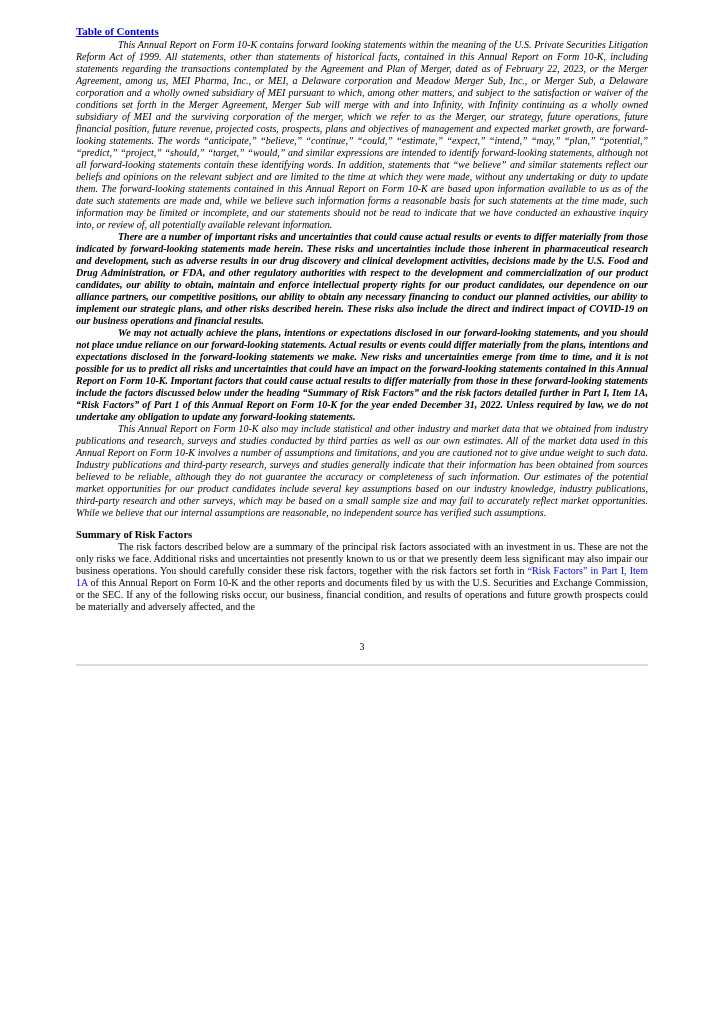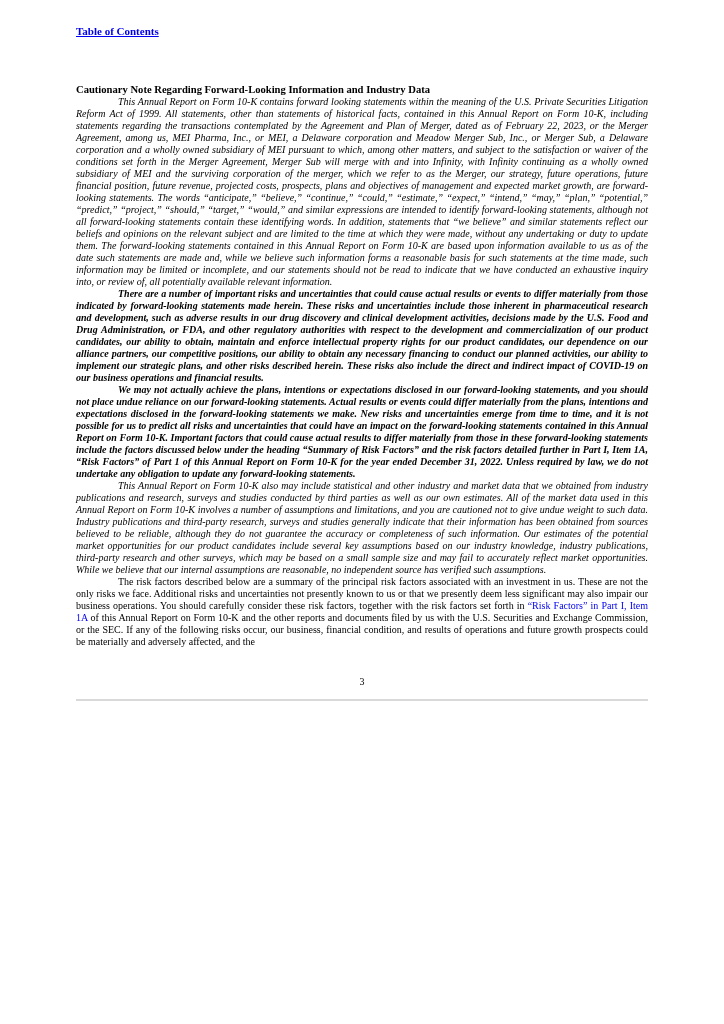--- a/index.html
+++ b/index.html
@@ -69,30 +69,30 @@
     width: 100%;
   }
 </style>
 </head>
 <body>
 
 <div class="page">
 
   <a class="toc-link">Table of Contents</a>
 
-  <h2 class="section-heading h-cautionary">Cautionary Note Regarding Forward-Looking Information and Industry Data</h2>
 
   <p class="body italic mt-first">This Annual Report on Form 10-K contains forward looking statements within the meaning of the U.S. Private Securities Litigation Reform Act of 1999. All statements, other than statements of historical facts, contained in this Annual Report on Form 10-K, including statements regarding the transactions contemplated by the Agreement and Plan of Merger, dated as of February 22, 2023, or the Merger Agreement, among us, MEI Pharma, Inc., or MEI, a Delaware corporation and Meadow Merger Sub, Inc., or Merger Sub, a Delaware corporation and a wholly owned subsidiary of MEI pursuant to which, among other matters, and subject to the satisfaction or waiver of the conditions set forth in the Merger Agreement, Merger Sub will merge with and into Infinity, with Infinity continuing as a wholly owned subsidiary of MEI and the surviving corporation of the merger, which we refer to as the Merger, our strategy, future operations, future financial position, future revenue, projected costs, prospects, plans and objectives of management and expected market growth, are forward-looking statements. The words “anticipate,” “believe,” “continue,” “could,” “estimate,” “expect,” “intend,” “may,” “plan,” “potential,” “predict,” “project,” “should,” “target,” “would,” and similar expressions are intended to identify forward-looking statements, although not all forward-looking statements contain these identifying words. In addition, statements that “we believe” and similar statements reflect our beliefs and opinions on the relevant subject and are limited to the time at which they were made, without any undertaking or duty to update them. The forward-looking statements contained in this Annual Report on Form 10-K are based upon information available to us as of the date such statements are made and, while we believe such information forms a reasonable basis for such statements at the time made, such information may be limited or incomplete, and our statements should not be read to indicate that we have conducted an exhaustive inquiry into, or review of, all potentially available relevant information.</p>
 
   <p class="body italic mt-para">There are a number of important risks and uncertainties that could cause actual results or events to differ materially from those indicated by forward-looking statements made herein. These risks and uncertainties include those inherent in pharmaceutical research and development, such as adverse results in our drug discovery and clinical development activities, decisions made by the U.S. Food and Drug Administration, or FDA, and other regulatory authorities with respect to the development and commercialization of our product candidates, our ability to obtain, maintain and enforce intellectual property rights for our product candidates, our dependence on our alliance partners, our competitive positions, our ability to obtain any necessary financing to conduct our planned activities, our ability to implement our strategic plans, and other risks described herein. These risks also include the direct and indirect impact of COVID-19 on our business operations and financial results.</p>
 
   <p class="body italic mt-para">We may not actually achieve the plans, intentions or expectations disclosed in our forward-looking statements, and you should not place undue reliance on our forward-looking statements. Actual results or events could differ materially from the plans, intentions and expectations disclosed in the forward-looking statements we make. New risks and uncertainties emerge from time to time, and it is not possible for us to predict all risks and uncertainties that could have an impact on the forward-looking statements contained in this Annual Report on Form 10-K. Important factors that could cause actual results to differ materially from those in these forward-looking statements include the factors discussed below under the heading “Summary of Risk Factors” and the risk factors detailed further in Part I, Item 1A, “Risk Factors” of Part 1 of this Annual Report on Form 10-K for the year ended December 31, 2022. Unless required by law, we do not undertake any obligation to update any forward-looking statements.</p>
 
   <p class="body italic mt-para4">This Annual Report on Form 10-K also may include statistical and other industry and market data that we obtained from industry publications and research, surveys and studies conducted by third parties as well as our own estimates. All of the market data used in this Annual Report on Form 10-K involves a number of assumptions and limitations, and you are cautioned not to give undue weight to such data. Industry publications and third-party research, surveys and studies generally indicate that their information has been obtained from sources believed to be reliable, although they do not guarantee the accuracy or completeness of such information. Our estimates of the potential market opportunities for our product candidates include several key assumptions based on our industry knowledge, industry publications, third-party research and other surveys, which may be based on a small sample size and may fail to accurately reflect market opportunities. While we believe that our internal assumptions are reasonable, no independent source has verified such assumptions.</p>
 
+  <h2 class="section-heading h-risk">Summary of Risk Factors</h2>
 
   <p class="body roman mt-p5"><span>The risk factors described below are a summary of the principal risk factors associated with an investment in us. These are not the only risks we face. Additional risks and uncertainties not presently known to us or that we presently deem less significant may also impair our business operations. You should carefully consider these risk factors, together with the risk factors set forth in </span><a class="inline-link">“Risk Factors” in Part I, Item 1A</a><span> of this Annual Report on Form 10-K and the other reports and documents filed by us with the U.S. Securities and Exchange Commission, or the SEC. If any of the following risks occur, our business, financial condition, and results of operations and future growth prospects could be materially and adversely affected, and the</span></p>
 
   <div class="page-number">3</div>
 
   <div class="footer-rule"></div>
 
 </div>
 
 </body></html>

